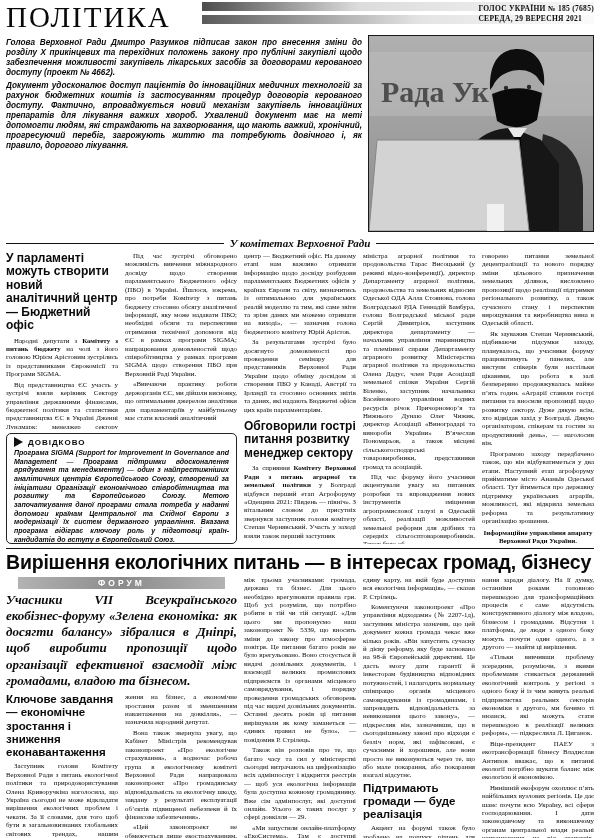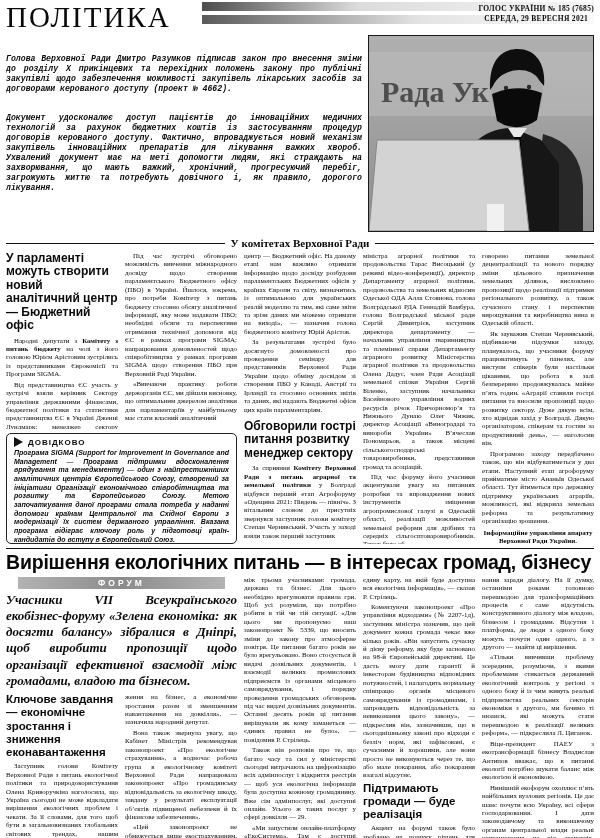--- a/index.html
+++ b/index.html
@@ -11,36 +11,36 @@
   
   .masthead { position:relative; height:30px; }
   .grad-strip { position:absolute; z-index:1; }
   .strip1 { left:196px; right:0; top:0; height:9px;
     background:linear-gradient(to right,#4c4c4c,#dcdcdc 40%,#f6f6f6); }
   .strip2 { left:196px; right:0; top:13px; height:9px;
     background:linear-gradient(to right,#5a5a5a,#e3e3e3 55%,#fafafa); }
   .section-title { position:relative; z-index:2; margin:0; display:inline-block;
     font-family:"Liberation Serif",serif; font-weight:normal; font-size:29px;
     line-height:30px; letter-spacing:2px; }
-  .issue-info { position:absolute; z-index:2; right:0; top:2px; text-align:center;
+  .issue-info { position:absolute; z-index:2; right:0; top:2px; text-align:left;
     font-weight:bold; font-size:7.5px; line-height:10px; letter-spacing:.3px; }
   
   .top-story { display:flex; gap:6px; margin-top:3px; height:197px; }
   .top-left { flex:1; min-width:0; overflow:hidden; }
   .top-headline { margin:0; font-family:"Liberation Sans",sans-serif; font-weight:bold;
     font-size:23px; line-height:1.1; letter-spacing:-0.3px; padding:2px 3px 5px;
     background:linear-gradient(to bottom,#c7c7c7,#eeeeee 70%,#ffffff); }
-  .lead { font-family:Liberation Mono, monospace; font-weight:bold; font-style:italic;
-    font-size:8.2px; line-height:1.22; text-align:justify; margin:19px 0; }
+  .lead { font-family:Liberation Sans, sans-serif; font-weight:bold; font-style:italic;
+    font-size:8.2px; line-height:1.22; text-align:justify; margin:3px 0; }
   .photo { width:224px; height:195px; margin:0; border:1px solid #1a1a1a; flex:none; background:#bef264; }
   .photo svg { display:block; width:100%; height:100%; }
   
   .section-rule { display:flex; align-items:center; gap:6px; margin:5px 0 3px; }
   .section-rule .rule { flex:1; border-top:1.5px solid #111; height:0; }
-  .rule-label { font-family:"Liberation Serif",serif; font-weight:bold; 
+  .rule-label { font-family:"Liberation Serif",serif; font-weight:bold; font-style:italic;
     font-size:11px; white-space:nowrap; }
   .mid-grid { display:grid; grid-template-columns:repeat(5,1fr); grid-template-rows:1fr auto;
     column-gap:7px; height:292px; overflow:hidden; }
   .col { overflow:hidden; min-width:0; }
   .row-span { grid-row:1 / span 2; }
   .col-head { font-family:"Liberation Sans",sans-serif; font-weight:bold;
     font-size:12px; line-height:1.12; margin:0 0 4px; }
   .col-head.mid2 { margin-top:6px; }
   .body { font-size:6.9px; line-height:1.22; text-align:justify; margin:0 0 2px; text-indent:8px; }
   .noindent { text-indent:0; }

